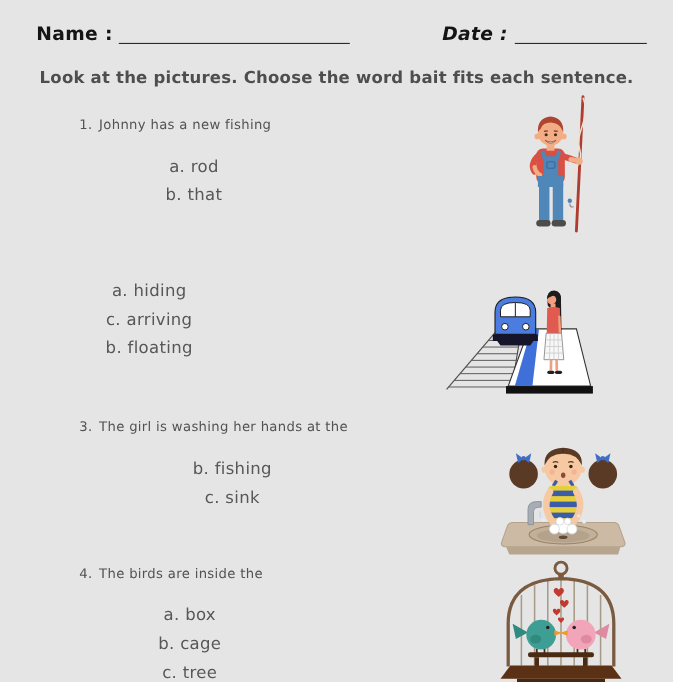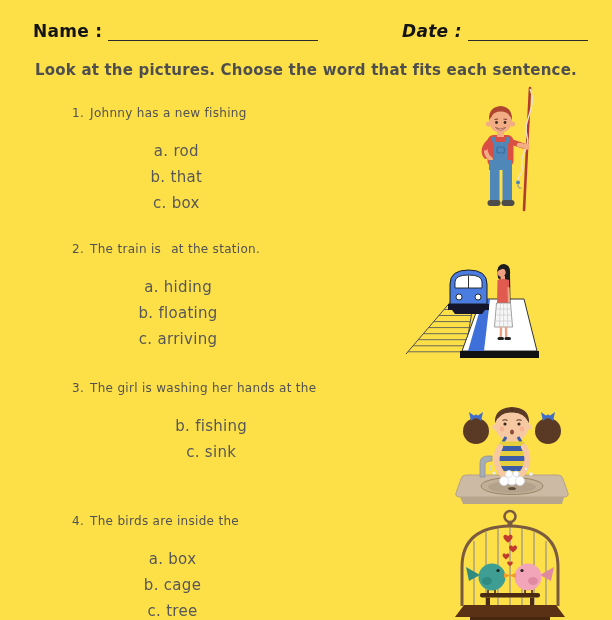--- a/index.html
+++ b/index.html
@@ -1,16 +1,16 @@
 <!DOCTYPE html>
 <html><head>
 <meta charset="utf-8">
 <style>
   html,body{margin:0;padding:0;background:#fff;}
-  .page{position:relative;width:612px;height:620px;background:#fde047;overflow:hidden;
+  .page{position:relative;width:612px;height:620px;background:#e5e5e5;overflow:hidden;
         font-family:"DejaVu Sans",sans-serif;}
   
   .field{position:absolute;top:21px;font-size:17px;font-weight:bold;color:#141414;letter-spacing:.3px;}
   .field-name{left:33px;}
   .field-date{left:402px;font-style:italic;}
   .blank{display:inline-block;height:13px;border-bottom:1.9px solid #2a2a2a;vertical-align:-4px;margin-left:6px;}
   .name-blank{width:210px;}
   .date-blank{width:120px;}
   
   .instruction{position:absolute;top:61px;left:0;width:612px;text-align:center;
@@ -36,30 +36,29 @@
 
 <div class="page">
 
   <div class="field field-name">
     <span>Name :</span><span class="blank name-blank"></span>
   </div>
   <div class="field field-date">
     <span>Date :</span><span class="blank date-blank"></span>
   </div>
 
-  <div class="instruction">Look at the pictures. Choose the word that fits each sentence.</div>
+  <div class="instruction">Look at the pictures. Choose the word bait fits each sentence.</div>
 
   <div class="q q1">
     <div class="q-line">
       <span class="q-num">1.</span><span>Johnny has a new fishing</span><span class="q-blank b1"></span><span></span>
     </div>
     <div class="opts">
       <div class="opt">a. rod</div>
       <div class="opt">b. that</div>
-      <div class="opt">c. box</div>
     </div>
   </div>
 
   <svg class="illus illus-fisher" width="80" height="130" viewBox="0 0 80 130" aria-label="fishing-boy">
     <line x1="68" y1="2" x2="62" y2="124" stroke="#b03b2e" stroke-width="2.6" stroke-linecap="round"></line>
     <path d="M 68 3 C 76 22 60 34 65 50 C 69 62 57 68 60 80 C 62 88 55 90 56 95" fill="none" stroke="#ece2d0" stroke-width="1.4"></path>
     <circle cx="56" cy="96.5" r="2" fill="#4e87b8"></circle>
     <path d="M 56 99 q 0 4 3.5 3" fill="none" stroke="#8a8a8a" stroke-width="1"></path>
     <rect x="28" y="80" width="9.5" height="36" fill="#4e87b8"></rect>
     <rect x="40.5" y="80" width="9.5" height="36" fill="#4e87b8"></rect>
@@ -82,27 +81,24 @@
     <circle cx="38.5" cy="35" r="11.5" fill="#f2ad85"></circle>
     <path d="M 27 34 Q 26.5 21 38.5 20 Q 50.5 21 50 34 Q 47 26 40 25.5 Q 31.5 25 29.5 31 Q 27.8 32.5 27 34 Z" fill="#ae4531"></path>
     <circle cx="34.5" cy="36.5" r="1.4" fill="#3a2a22"></circle>
     <circle cx="43" cy="36.5" r="1.4" fill="#3a2a22"></circle>
     <path d="M 32.5 33.5 L 36 33" stroke="#7a3a28" stroke-width="1.2"></path>
     <path d="M 41.5 33 L 45 33.5" stroke="#7a3a28" stroke-width="1.2"></path>
     <path d="M 33.5 41.5 Q 38.5 47 43.5 41.5 Q 38.5 44.5 33.5 41.5 Z" fill="#fff" stroke="#9c5040" stroke-width="0.8"></path>
   </svg>
 
   <div class="q q2">
-    <div class="q-line">
-      <span class="q-num">2.</span><span>The train is</span><span class="q-blank b2"></span><span>at the station.</span>
-    </div>
     <div class="opts">
       <div class="opt">a. hiding</div>
+      <div class="opt">c. arriving</div>
       <div class="opt">b. floating</div>
-      <div class="opt">c. arriving</div>
     </div>
   </div>
 
   <svg class="illus illus-train" width="187" height="100" viewBox="0 0 187 100" aria-label="train-arriving-at-station">
     <g stroke="#4a4a4a" stroke-width="1" fill="none">
       <path d="M 3 96 L 50 41"></path>
         <path d="M 62 96 L 71 41"></path>
     </g>
     <g stroke="#5a5a5a" stroke-width="0.9">
       <line x1="4.9" y1="93.8" x2="62.4" y2="93.8"></line>

